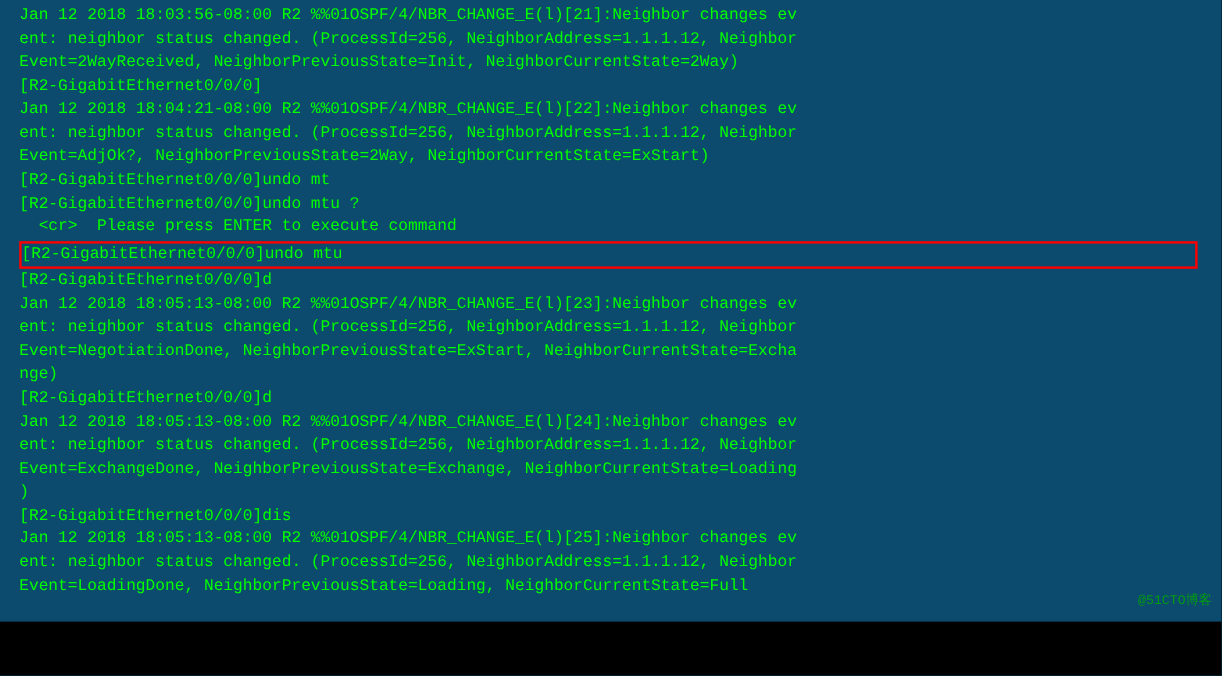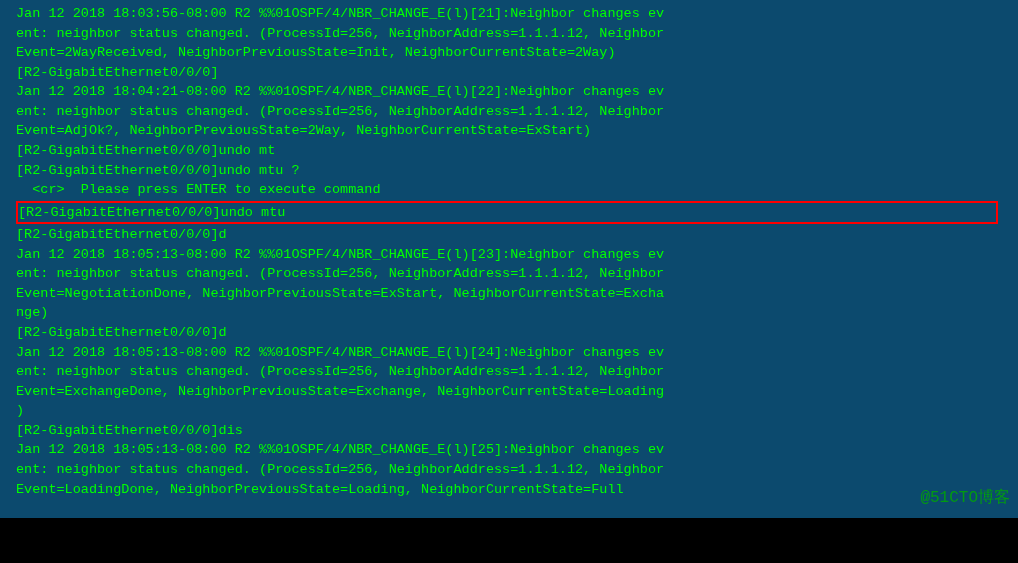--- a/index.html
+++ b/index.html
@@ -28,21 +28,21 @@
     .line {
       white-space: pre-wrap;
       word-break: break-all;
       color: #00ff00;
     }
     .watermark {
       position: absolute;
       bottom: 8px;
       right: 8px;
       color: #00aa00;
-      font-size: 16px;
+      font-size: 11px;
       opacity: 0.85;
     }
   </style>
 </head>
 <body>
 
 <div class="terminal">
   <div id="lines-container"><div class="line">Jan 12 2018 18:03:56-08:00 R2 %%01OSPF/4/NBR_CHANGE_E(l)[21]:Neighbor changes ev</div><div class="line">ent: neighbor status changed. (ProcessId=256, NeighborAddress=1.1.1.12, Neighbor</div><div class="line">Event=2WayReceived, NeighborPreviousState=Init, NeighborCurrentState=2Way)</div><div class="line">[R2-GigabitEthernet0/0/0]</div><div class="line">Jan 12 2018 18:04:21-08:00 R2 %%01OSPF/4/NBR_CHANGE_E(l)[22]:Neighbor changes ev</div><div class="line">ent: neighbor status changed. (ProcessId=256, NeighborAddress=1.1.1.12, Neighbor</div><div class="line">Event=AdjOk?, NeighborPreviousState=2Way, NeighborCurrentState=ExStart)</div><div class="line">[R2-GigabitEthernet0/0/0]undo mt</div><div class="line">[R2-GigabitEthernet0/0/0]undo mtu ?</div><div class="line">  &lt;cr&gt;  Please press ENTER to execute command</div><div style="white-space: pre-wrap; word-break: break-all; color: rgb(0, 255, 0); border: 2px solid rgb(255, 0, 0); display: inline-block; width: calc(100% - 4px); margin: 1px 0px;">[R2-GigabitEthernet0/0/0]undo mtu </div><div class="line">[R2-GigabitEthernet0/0/0]d</div><div class="line">Jan 12 2018 18:05:13-08:00 R2 %%01OSPF/4/NBR_CHANGE_E(l)[23]:Neighbor changes ev</div><div class="line">ent: neighbor status changed. (ProcessId=256, NeighborAddress=1.1.1.12, Neighbor</div><div class="line">Event=NegotiationDone, NeighborPreviousState=ExStart, NeighborCurrentState=Excha</div><div class="line">nge)</div><div class="line">[R2-GigabitEthernet0/0/0]d</div><div class="line">Jan 12 2018 18:05:13-08:00 R2 %%01OSPF/4/NBR_CHANGE_E(l)[24]:Neighbor changes ev</div><div class="line">ent: neighbor status changed. (ProcessId=256, NeighborAddress=1.1.1.12, Neighbor</div><div class="line">Event=ExchangeDone, NeighborPreviousState=Exchange, NeighborCurrentState=Loading</div><div class="line">)</div><div class="line">[R2-GigabitEthernet0/0/0]dis</div><div class="line">Jan 12 2018 18:05:13-08:00 R2 %%01OSPF/4/NBR_CHANGE_E(l)[25]:Neighbor changes ev</div><div class="line">ent: neighbor status changed. (ProcessId=256, NeighborAddress=1.1.1.12, Neighbor</div><div class="line">Event=LoadingDone, NeighborPreviousState=Loading, NeighborCurrentState=Full</div></div>
   <div class="watermark">@51CTO博客</div>
 </div>

